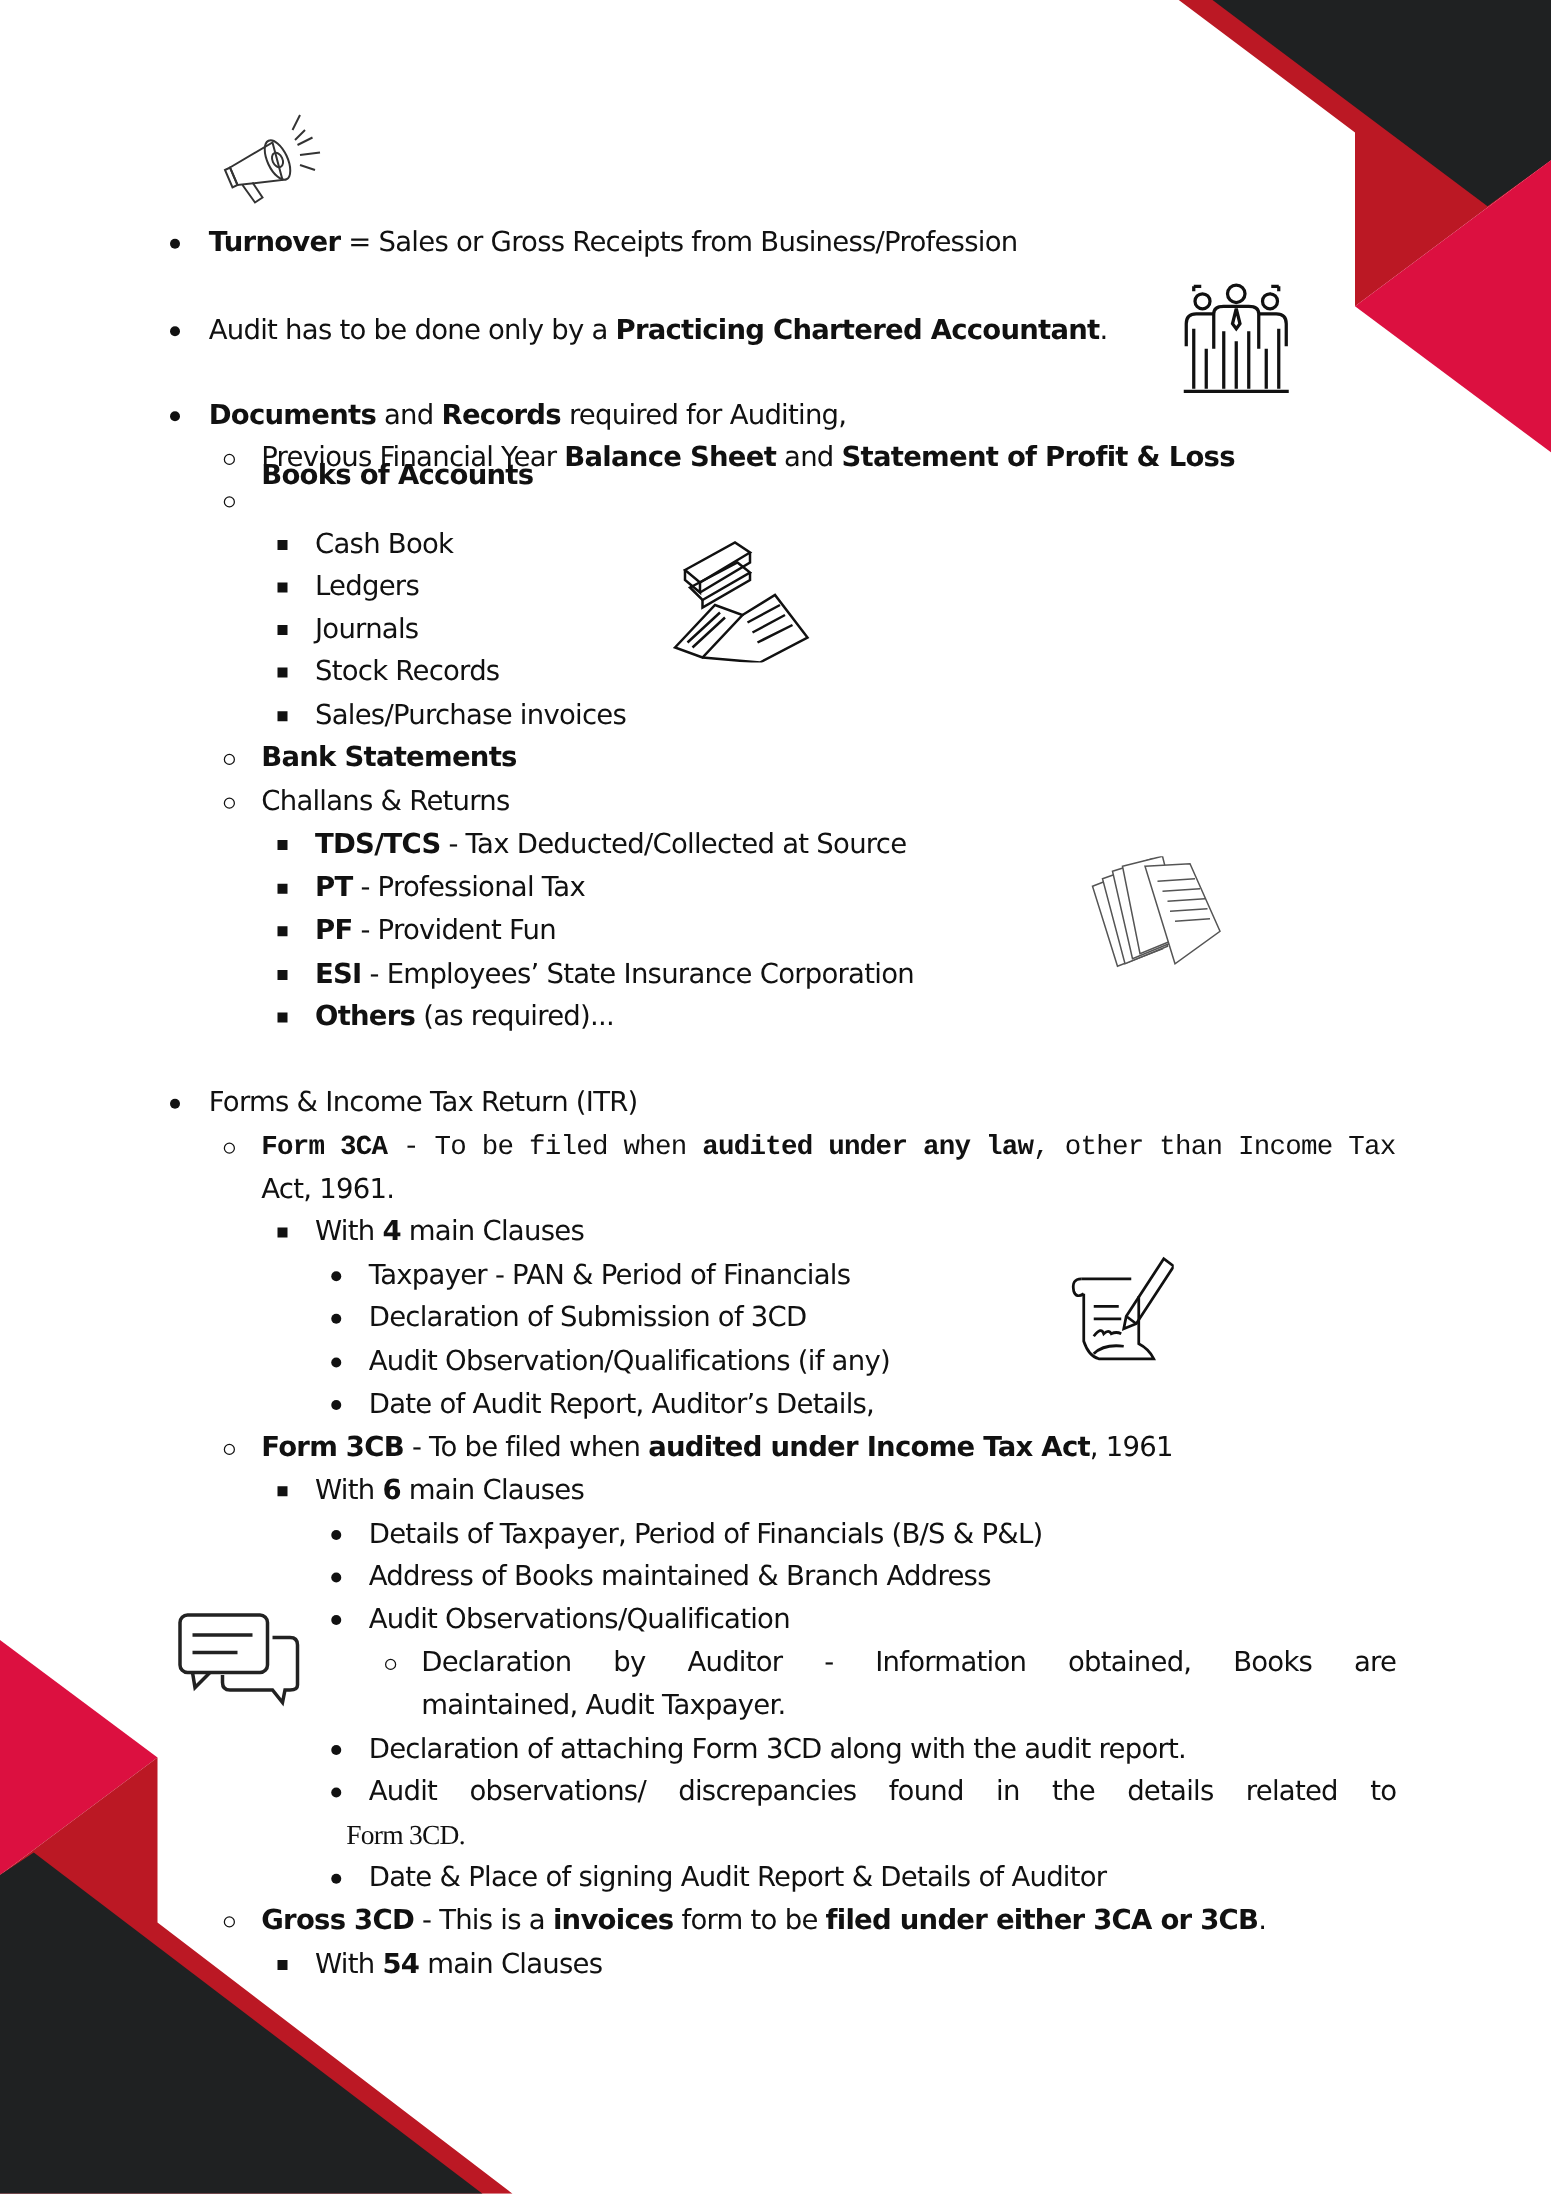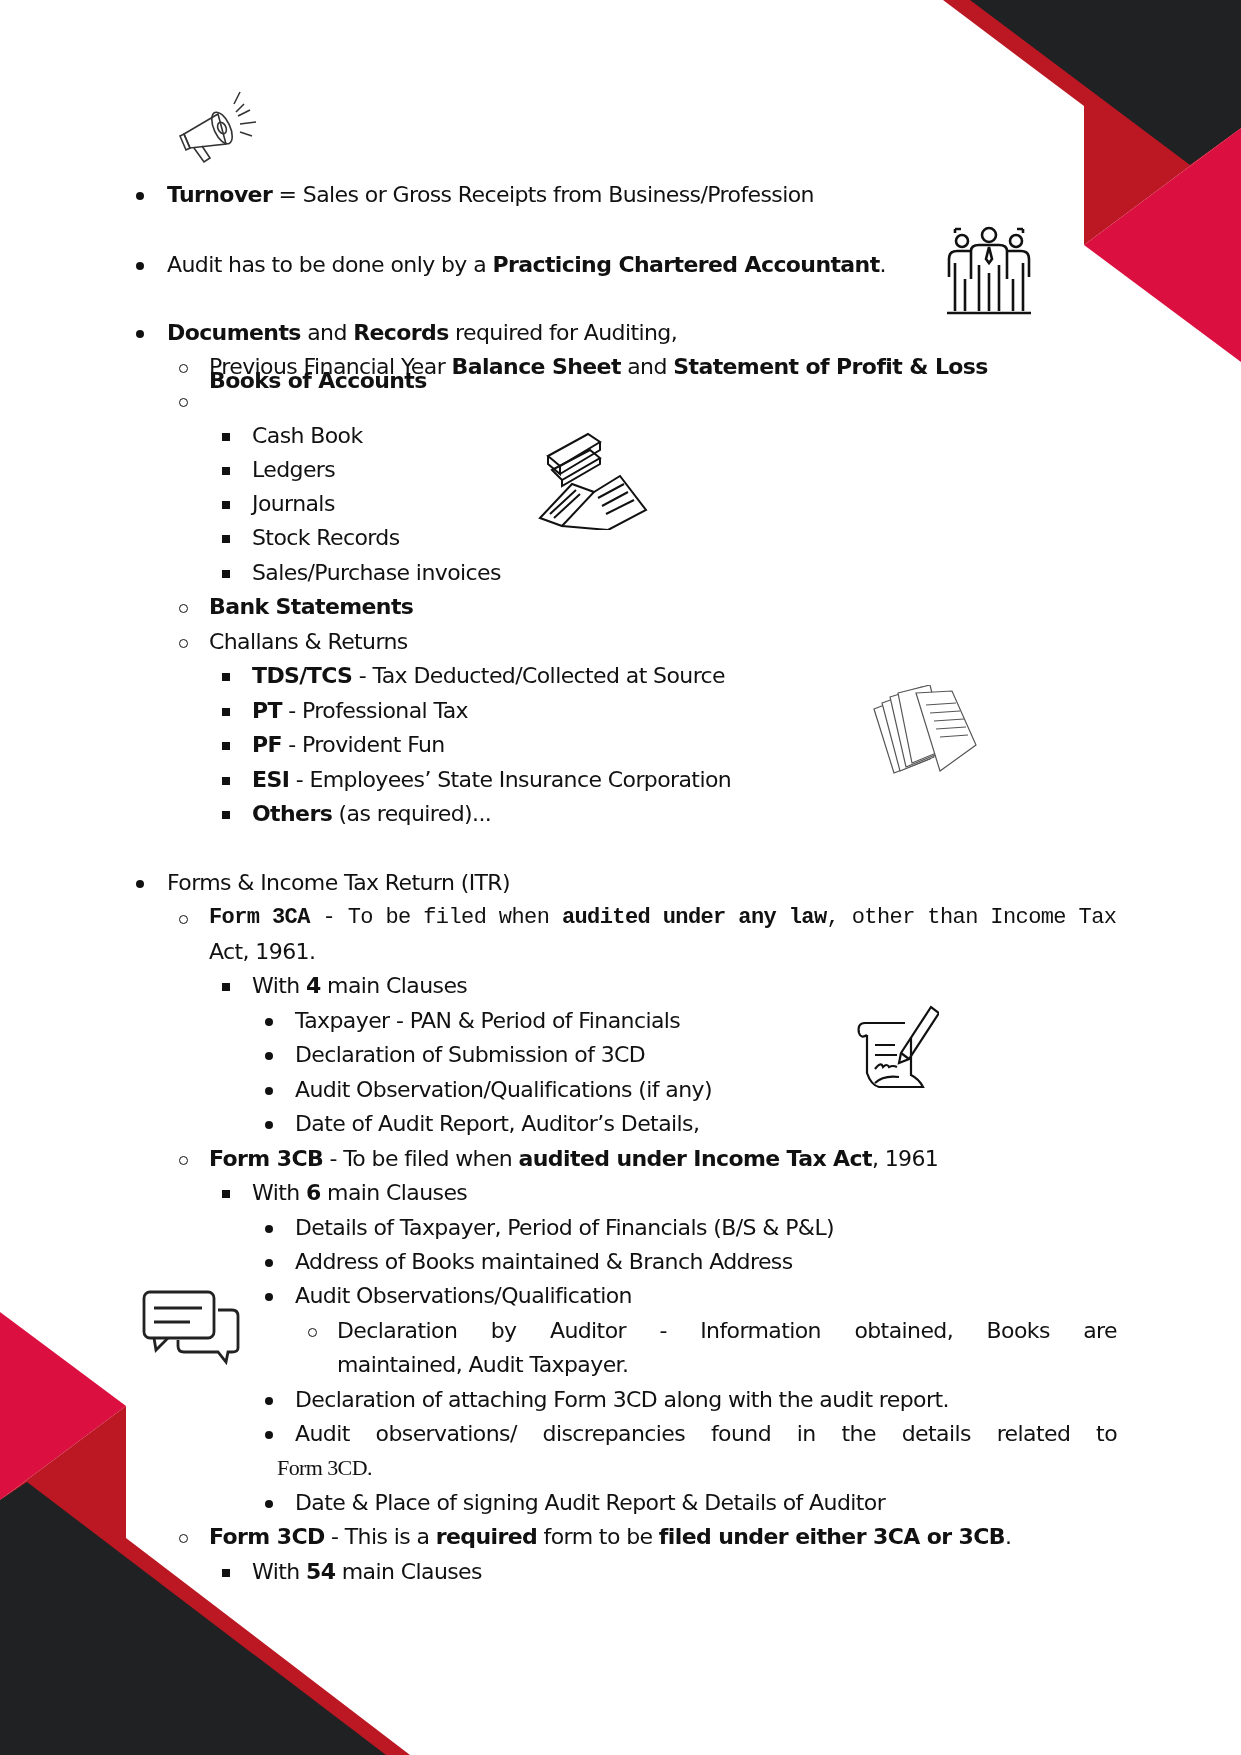--- a/index.html
+++ b/index.html
@@ -210,19 +210,19 @@
   <span class="bullet b-disc" style="left:265px;top:1385px;"></span>
   <div class="line" style="left:295px;top:1385px;">Declaration of attaching Form 3CD along with the audit report.</div>
   <span class="bullet b-disc" style="left:265px;top:1419px;"></span>
   <div class="line just" style="left:295px;top:1419px;width:822px;">Audit observations/ discrepancies found in the details related to</div>
   <div class="line" style="left:277px;top:1453px;font-family:Liberation Serif, serif;">Form 3CD.</div>
   <span class="bullet b-disc" style="left:265px;top:1488px;"></span>
   <div class="line" style="left:295px;top:1488px;">Date &amp; Place of signing Audit Report &amp; Details of Auditor</div>
 
   <span class="bullet b-circle" style="left:179px;top:1522px;"></span>
   <div class="line" style="left:209px;top:1522px;">
-    <b>Form 3CD</b><span> - This is a </span><b>required</b><span> form to be </span><b>filed under either 3CA or 3CB</b><span>.</span>
+    <b>Gross 3CD</b><span> - This is a </span><b>invoices</b><span> form to be </span><b>filed under either 3CA or 3CB</b><span>.</span>
   </div>
 
   <span class="bullet b-square" style="left:222px;top:1557px;"></span>
   <div class="line" style="left:252px;top:1557px;"><span>With </span><b>54</b><span> main Clauses</span></div>
 
 </div>
 
 </body></html>

